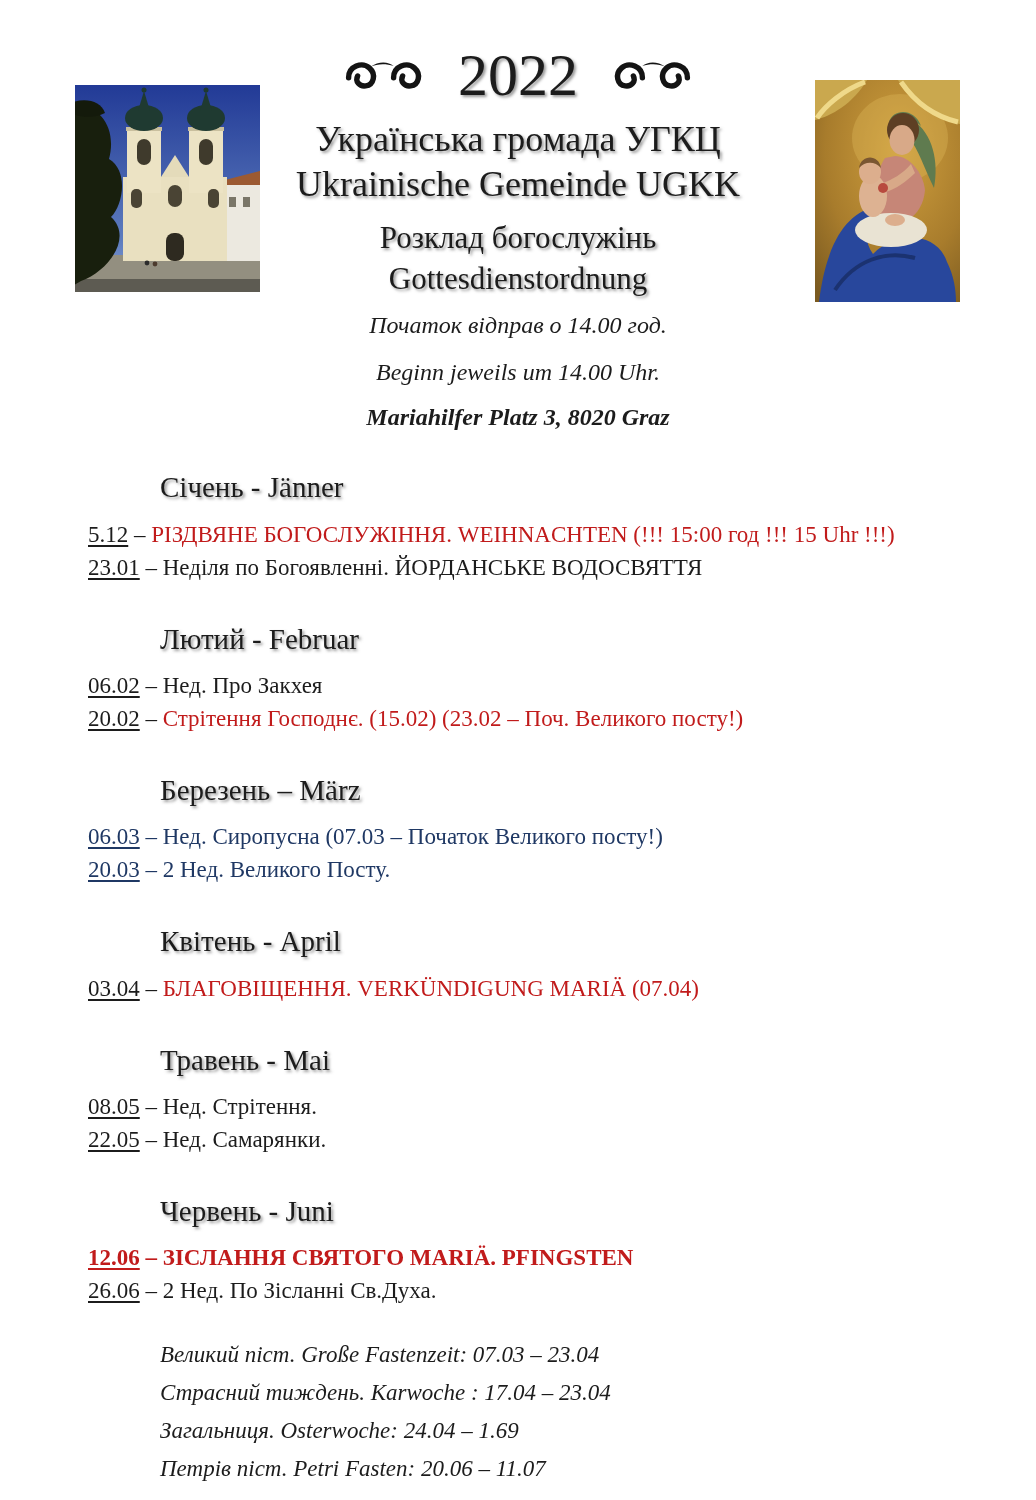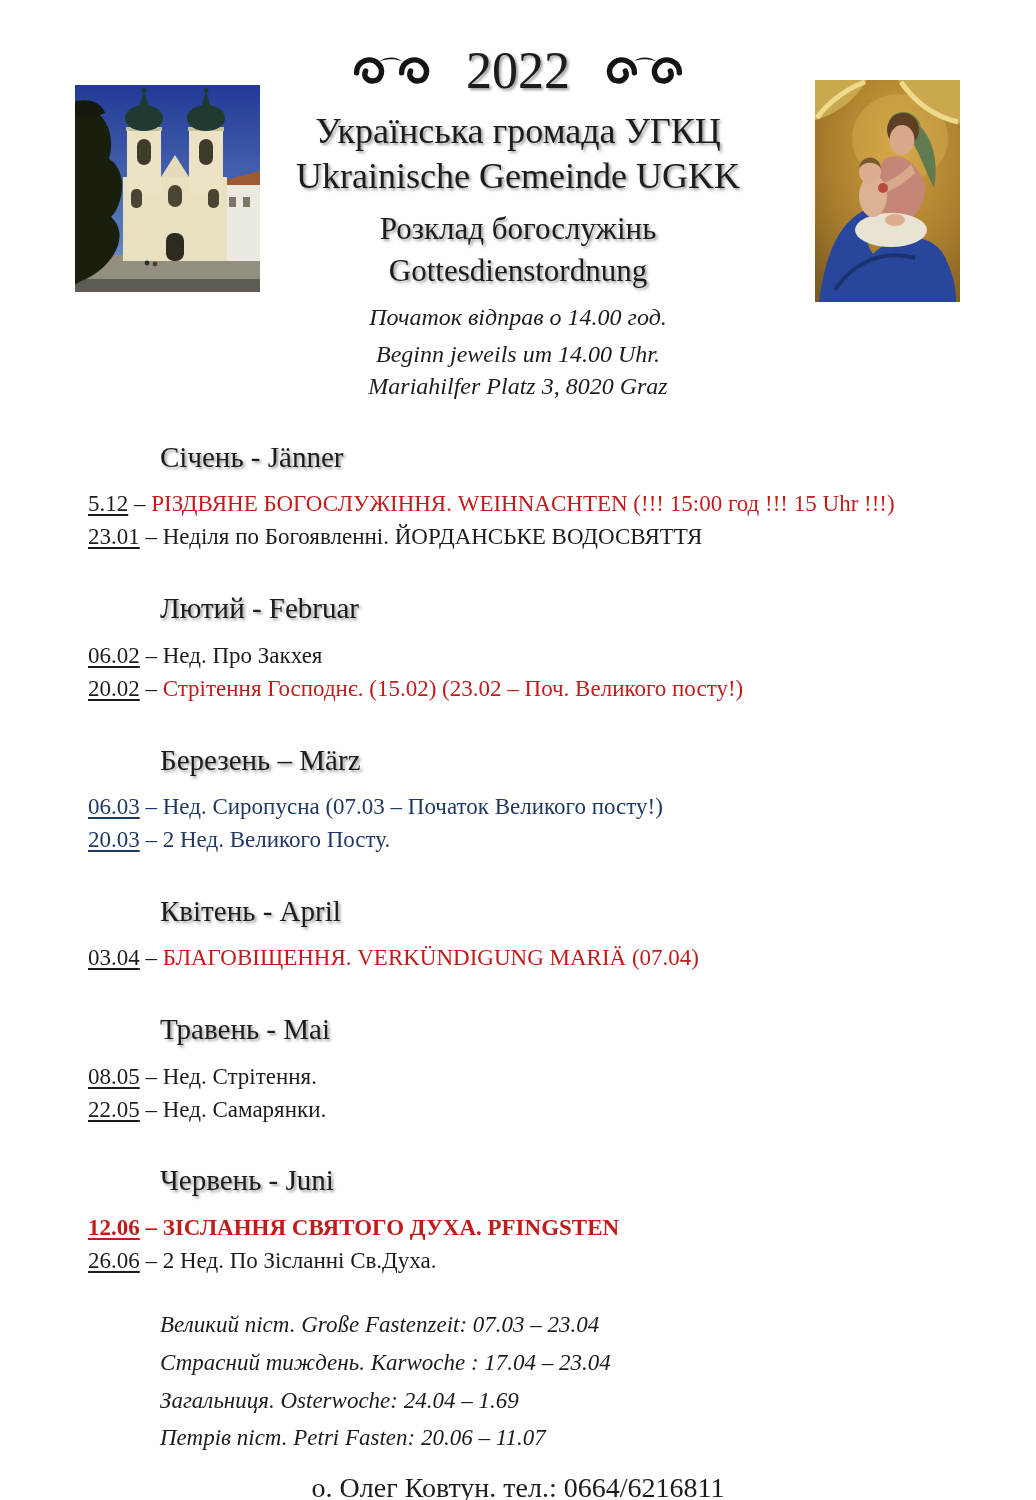--- a/index.html
+++ b/index.html
@@ -12,31 +12,31 @@
 
   
   .church-fig{position:absolute;left:75px;top:85px;width:185px;height:207px;}
   .madonna-fig{position:absolute;left:815px;top:80px;width:145px;height:222px;}
   .church-fig svg,.madonna-fig svg{display:block;width:100%;height:100%;}
 
   
   .header{width:100%;text-align:center;}
   .shadowed{text-shadow:2px 2px 3px rgba(70,70,70,0.55);}
   .year-row{display:flex;justify-content:center;align-items:center;gap:16px;margin-top:44px;}
-  .year{font-size:52px;line-height:1.05;}
+  .year{font-size:60px;line-height:1.05;}
   .fleuron{width:104px;height:36px;}
   .fleuron.flip{transform:scaleX(-1);}
   .title-uk{font-size:36px;line-height:1.15;margin-top:12px;}
   .title-de{font-size:36px;line-height:1.15;margin-top:4px;}
   .subtitle-uk{font-size:31px;line-height:1.15;margin-top:14px;}
   .subtitle-de{font-size:31px;line-height:1.15;margin-top:6px;}
   .info1,.info2{font-size:24px;font-style:italic;line-height:1.2;}
   .info1{margin-top:14px;font-style:italic;}
-  .info2{margin-top:9px;}
-  .address{font-size:24px;font-style:italic;font-weight:normal;line-height:1.2;margin-top:3px;}
+  .info2{margin-top:18px;}
+  .address{font-size:24px;font-style:italic;font-weight:bold;line-height:1.2;margin-top:16px;}
 
   
   .sections{margin-top:6px;}
   .month{margin-top:40px;}
   .month-title{font-size:29px;font-weight:normal;margin:0 0 16px 160px;line-height:1.15;}
   .entry{margin:4px 0 4px 88px;font-size:23px;line-height:1.26;}
   .date{text-decoration:underline;text-underline-offset:3px;}
   .c-black{color:var(--ink);}
   .c-red{color:var(--red);}
   .c-red-bold{color:var(--red);font-weight:bold;}
@@ -211,21 +211,21 @@
       <div class="entries">
     <div class="entry"><span class="date c-black">08.05</span><span class="sep c-black"> – </span><span class="text c-black">Нед. Стрітення.</span></div>
 
     <div class="entry"><span class="date c-black">22.05</span><span class="sep c-black"> – </span><span class="text c-black">Нед. Самарянки.</span></div>
   </div>
     </section>
 
     <section class="month">
       <h2 class="month-title shadowed">Червень - Juni</h2>
       <div class="entries">
-    <div class="entry"><span class="date c-red-bold">12.06</span><span class="sep c-red-bold"> – </span><span class="text c-red-bold">ЗІСЛАННЯ СВЯТОГО ДУХА. PFINGSTEN</span></div>
+    <div class="entry"><span class="date c-red-bold">12.06</span><span class="sep c-red-bold"> – </span><span class="text c-red-bold">ЗІСЛАННЯ СВЯТОГО MARIÄ. PFINGSTEN</span></div>
 
     <div class="entry"><span class="date c-black">26.06</span><span class="sep c-black"> – </span><span class="text c-black">2 Нед. По Зісланні Св.Духа.</span></div>
   </div>
     </section>
   </div>
 
   <div class="notes" id="notes-box">
     <div class="note">Великий піст. Große Fastenzeit: 07.03 – 23.04</div>
 
     <div class="note">Страсний тиждень. Karwoche : 17.04 – 23.04</div>

